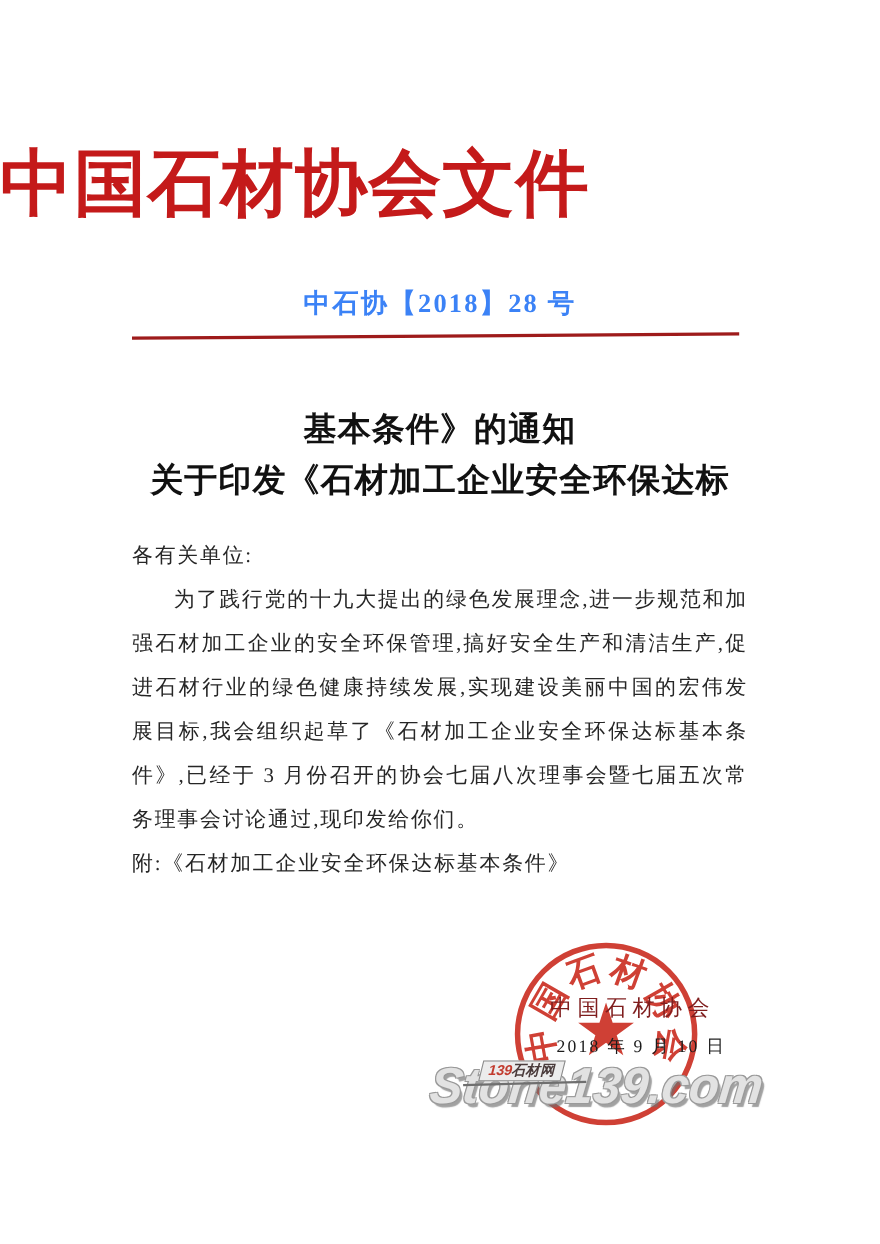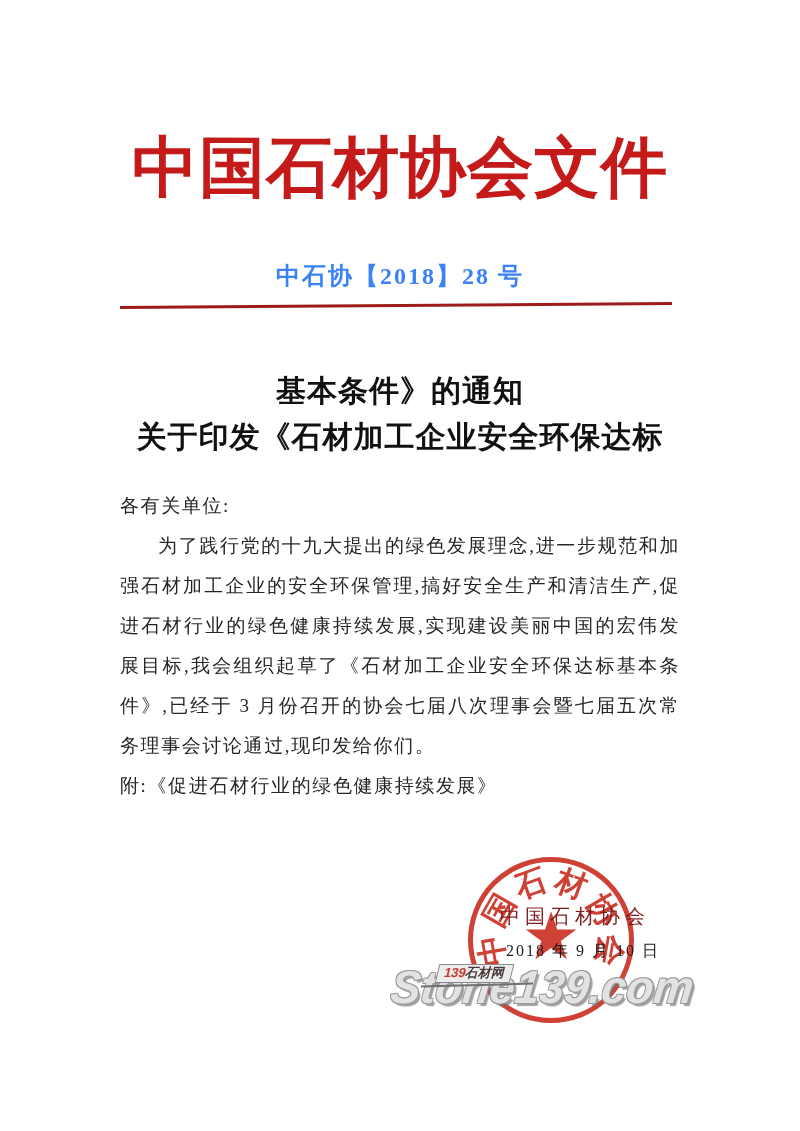--- a/index.html
+++ b/index.html
@@ -10,21 +10,21 @@
     height: 1131px;
     background: #ffffff;
     overflow: hidden;
     font-family: "Liberation Serif", "DejaVu Serif", serif;
     color: var(--body-text, #262626);
   }
   .header-title {
     position: absolute;
     top: 122px; left: 0;
     width: 100%;
-    text-align: center;
+    text-align: left;
     font-size: 66px;
     font-weight: bold;
     letter-spacing: 1px;
     color: var(--header-red, #c41a1a);
     line-height: 92px;
   }
   .doc-number {
     position: absolute;
     top: 260px; left: 0;
     width: 100%;
@@ -163,21 +163,21 @@
   <div class="red-line"></div>
 
   <div class="notice-title">
     <div>基本条件》的通知</div>
     <div>关于印发《石材加工企业安全环保达标</div>
   </div>
 
   <div class="body-block">
     <p>各有关单位:</p>
     <p class="indent">为了践行党的十九大提出的绿色发展理念,进一步规范和加强石材加工企业的安全环保管理,搞好安全生产和清洁生产,促进石材行业的绿色健康持续发展,实现建设美丽中国的宏伟发展目标,我会组织起草了《石材加工企业安全环保达标基本条件》,已经于 3 月份召开的协会七届八次理事会暨七届五次常务理事会讨论通过,现印发给你们。</p>
-    <p>附:《促进石材行业的绿色健康持续发展》</p>
+    <p>附:《石材加工企业安全环保达标基本条件》</p>
   </div>
 
   <div class="seal">
     <span class="seal-char" style="--a:-100deg">中</span>
     <span class="seal-char" style="--a:-60deg">国</span>
     <span class="seal-char" style="--a:-20deg">石</span>
     <span class="seal-char" style="--a:20deg">材</span>
     <span class="seal-char" style="--a:60deg">协</span>
     <span class="seal-char" style="--a:100deg">会</span>
     <span class="seal-star">★</span>

